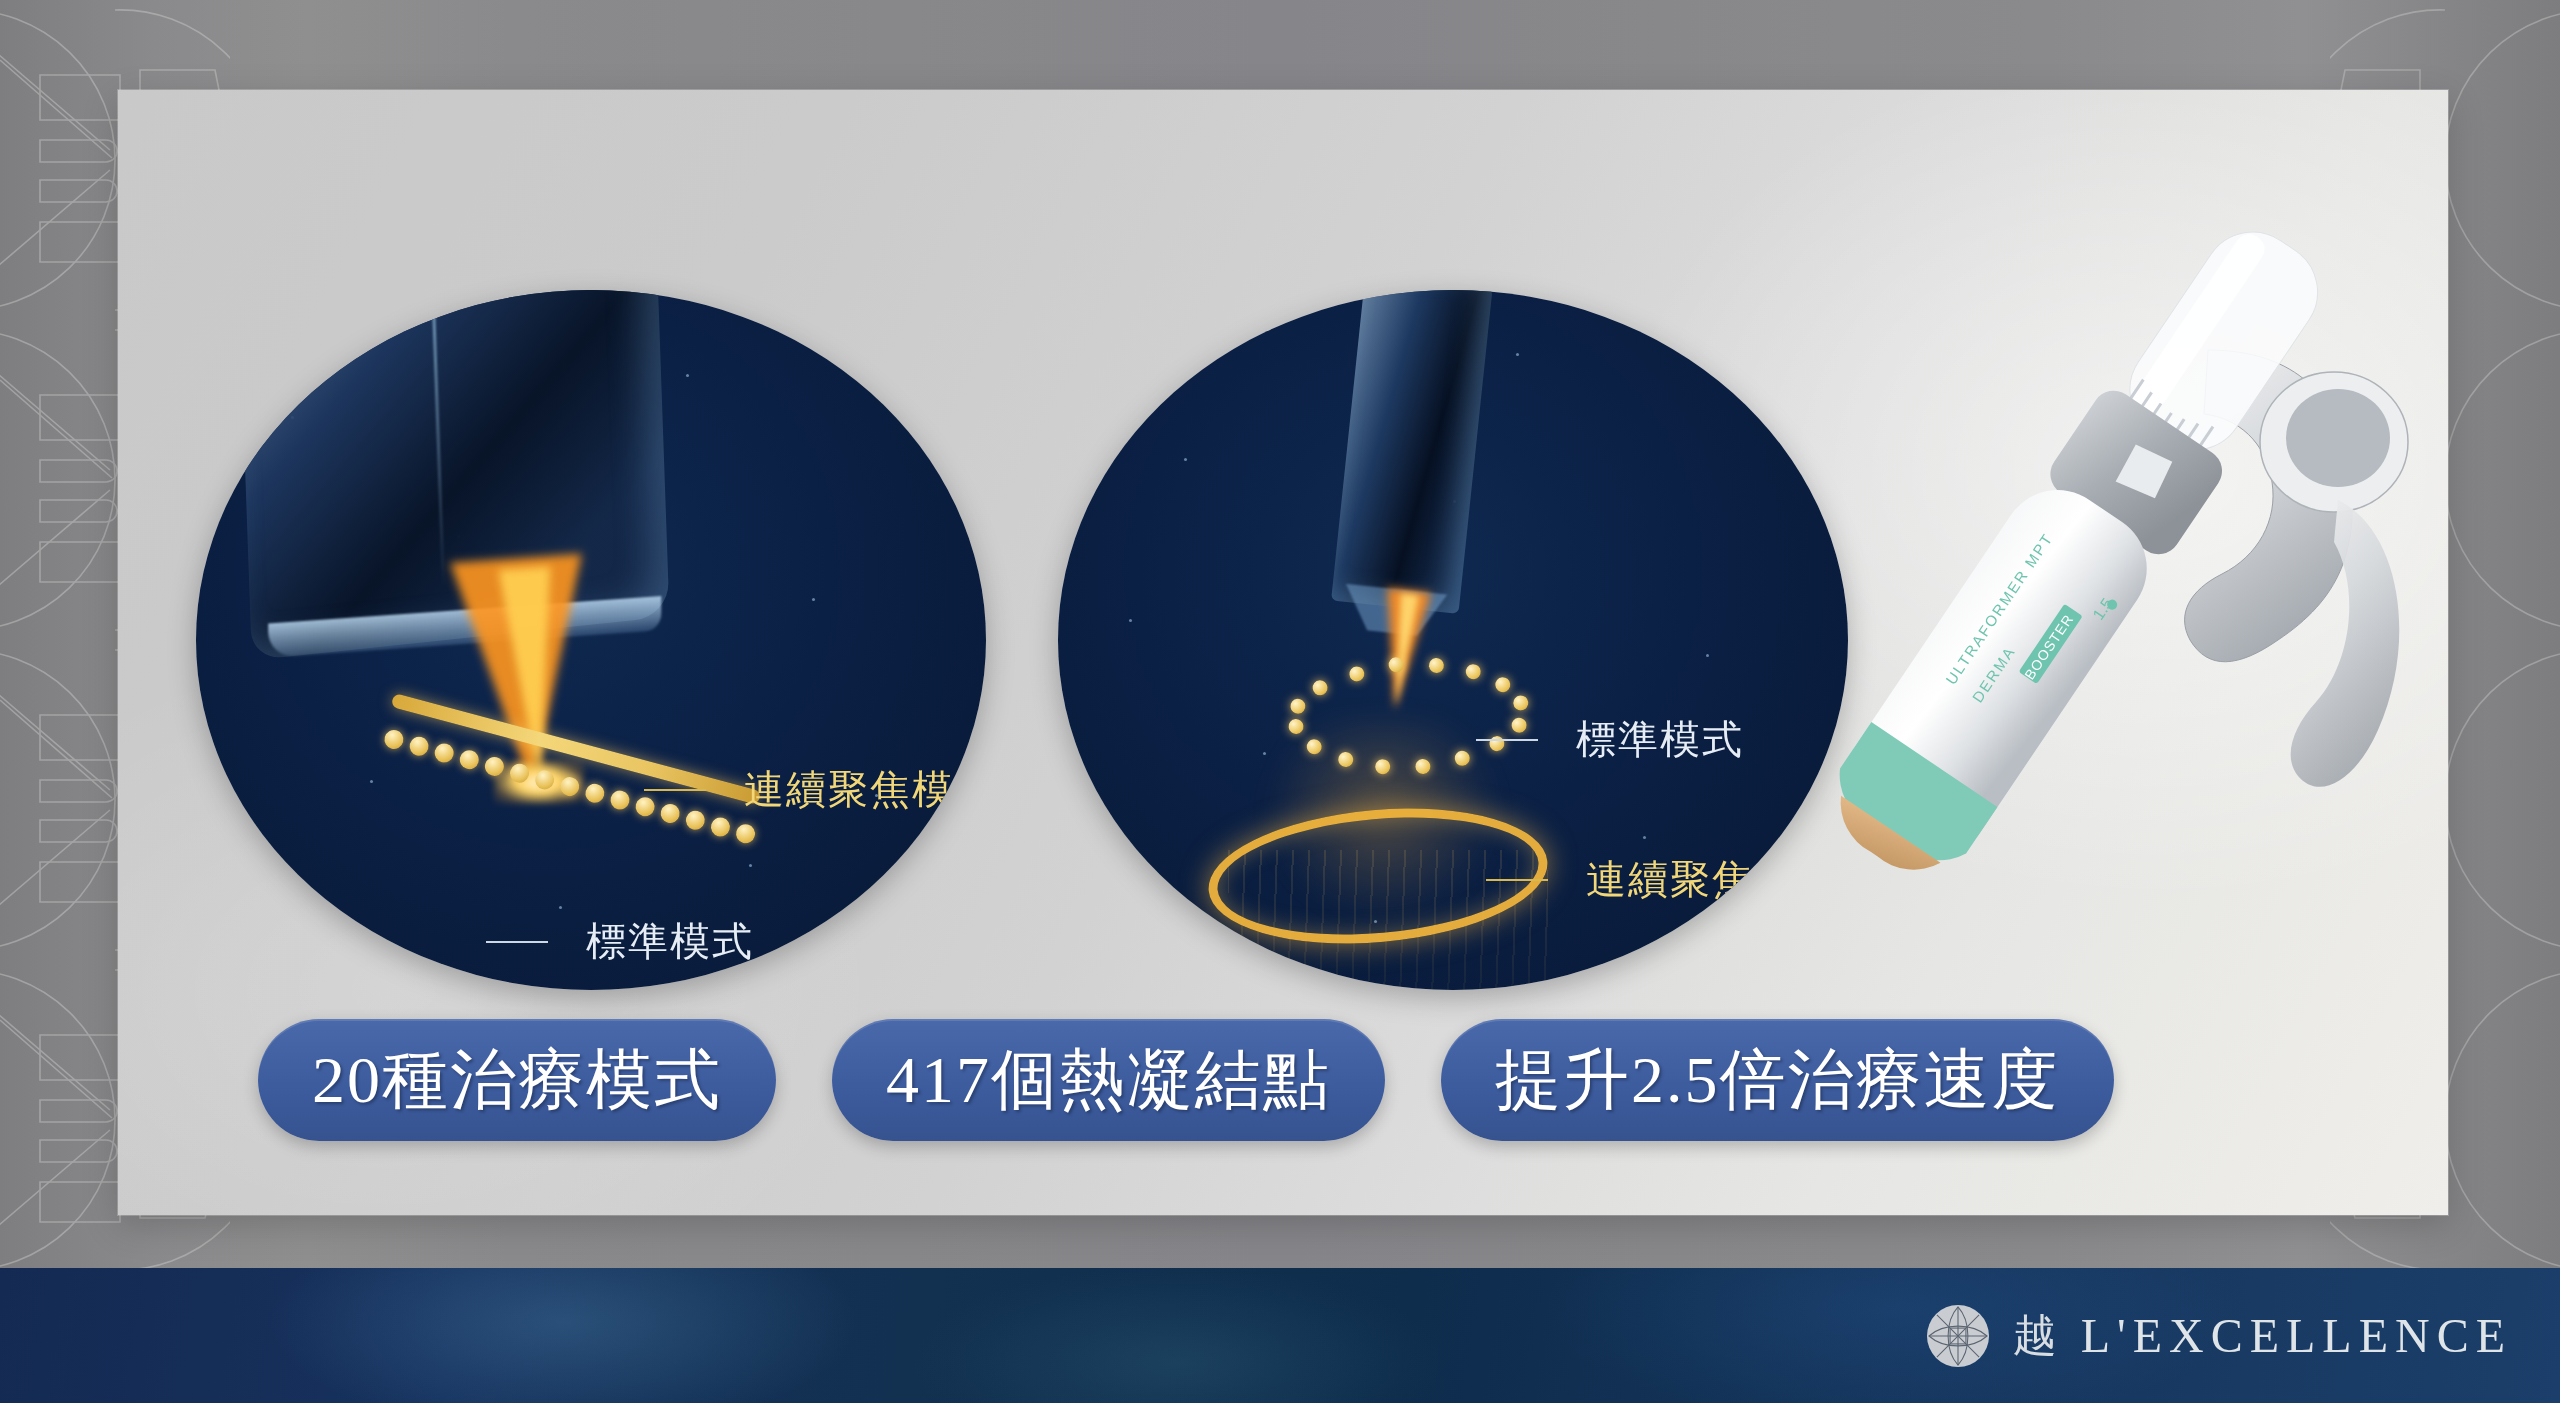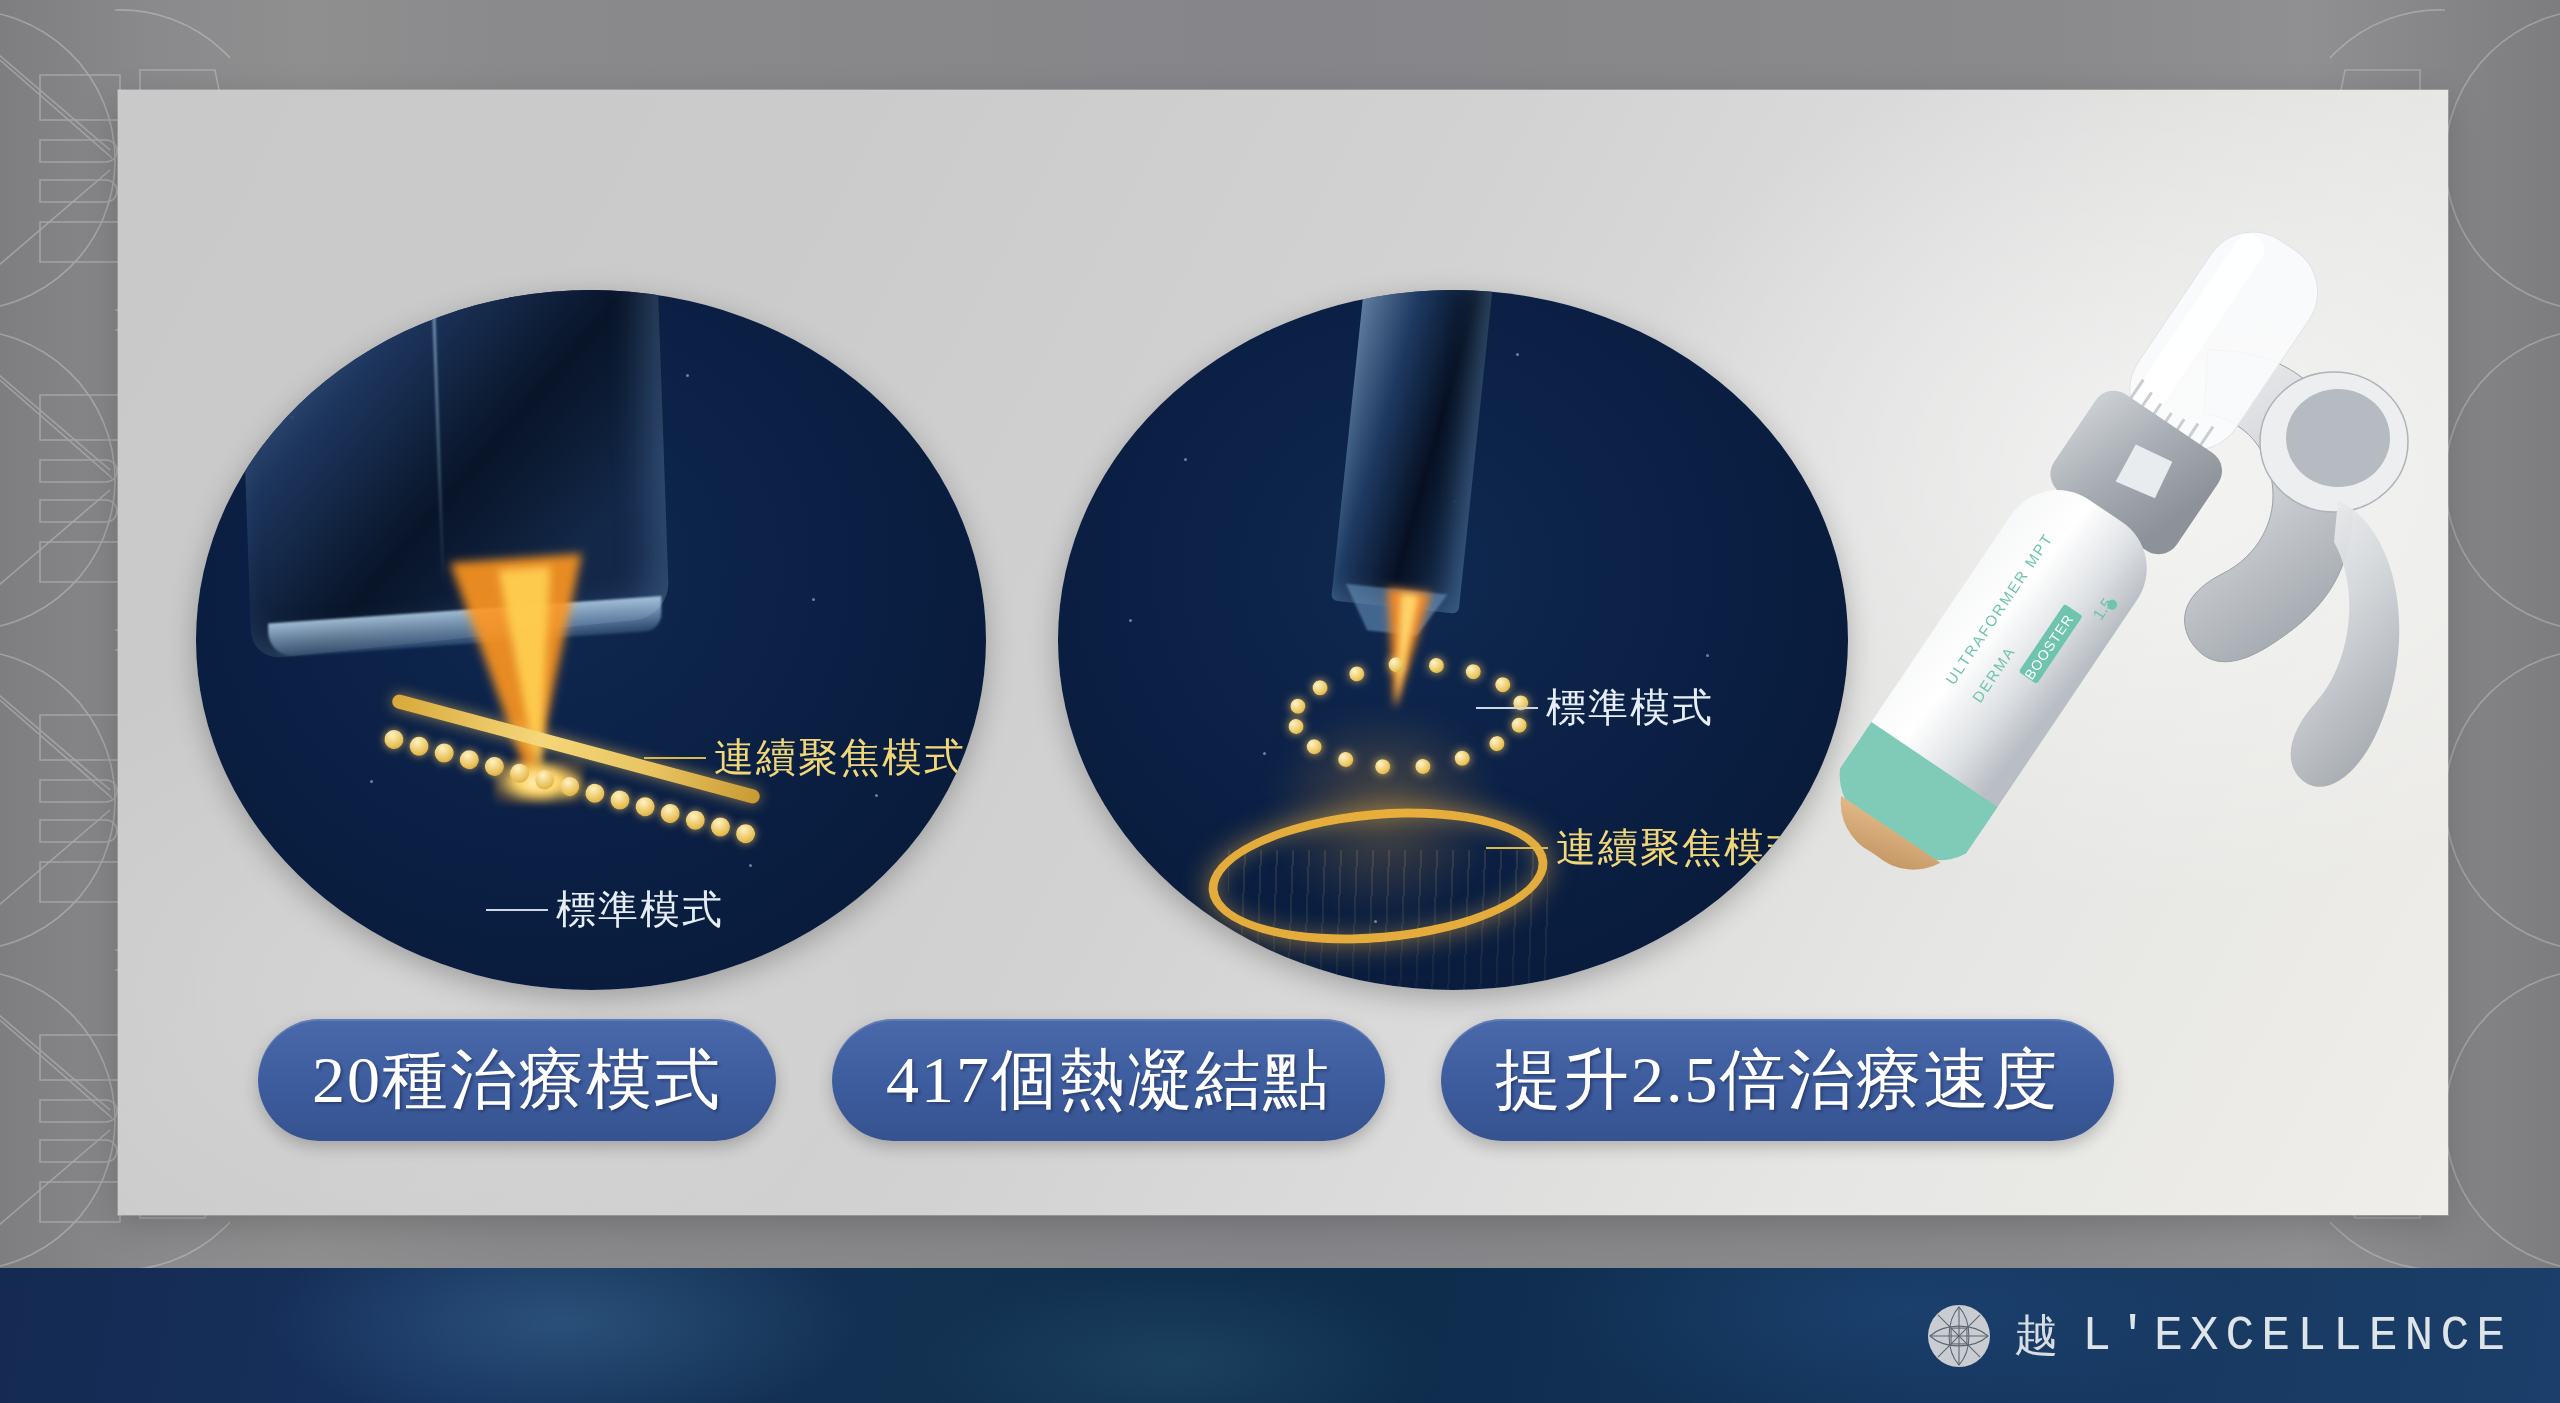--- a/index.html
+++ b/index.html
@@ -42,21 +42,21 @@
     position:absolute; right:48px; top:50%; transform:translateY(-50%);
     display:flex; align-items:center; gap:22px; z-index:3;
   }
   .brand-mark{ width:66px; height:66px; position:relative; }
   .brand-mark svg{ width:100%; height:100%; }
   .brand-cn{
     color:#d8dde2; font-family:"Liberation Serif", serif; font-size:44px;
     letter-spacing:2px;
   }
   .brand-en{
-    color:#dfe4e8; font-family:Liberation Mono, monospace; font-size:48px;
+    color:#dfe4e8; font-family:Liberation Serif, serif; font-size:48px;
     letter-spacing:7px; font-weight:400;
   }
 
   
   .card{
     position:absolute;
     left:118px; top:90px; width:2330px; height:1125px;
     background:linear-gradient(118deg,#c9c9c9 0%,#cbcbcb 25%,#d2d2d2 48%,#dcdcdc 64%,#e6e6e4 78%,#efeeea 100%);
     box-shadow:0 0 0 1px rgba(255,255,255,.22), 0 10px 34px rgba(0,0,0,.18);
   }
@@ -215,23 +215,23 @@
   }
   .rays{
     position:absolute; left:170px; top:560px; width:320px; height:240px;
     background:repeating-linear-gradient(92deg, rgba(255,200,100,.14) 0 2px, transparent 2px 16px);
     -webkit-mask-image:linear-gradient(180deg, rgba(0,0,0,.9), transparent);
     mask-image:linear-gradient(180deg, rgba(0,0,0,.9), transparent);
   }
 
   
   .lbl{
-    position:absolute; display:flex; align-items:center; gap:8px;
+    position:absolute; display:flex; align-items:center; gap:38px;
     font-family:Liberation Mono, monospace; font-size:40px; white-space:nowrap;
-    letter-spacing:2px; z-index:6;
+    letter-spacing:2px; z-index:6;margin-top:32px;
   }
   .lbl .dash{ display:inline-block; width:62px; height:2px; }
   .lbl.gold{ color:#f2d779; }
   .lbl.gold .dash{ background:#d9b84f; }
   .lbl.white{ color:#e6edf5; }
   .lbl.white .dash{ background:#cdd8e4; }
 
   .lbl-l-gold{ left:448px; top:440px; }
   .lbl-l-white{ left:290px; top:592px; }
   .lbl-r-gold{ left:428px; top:530px; }

